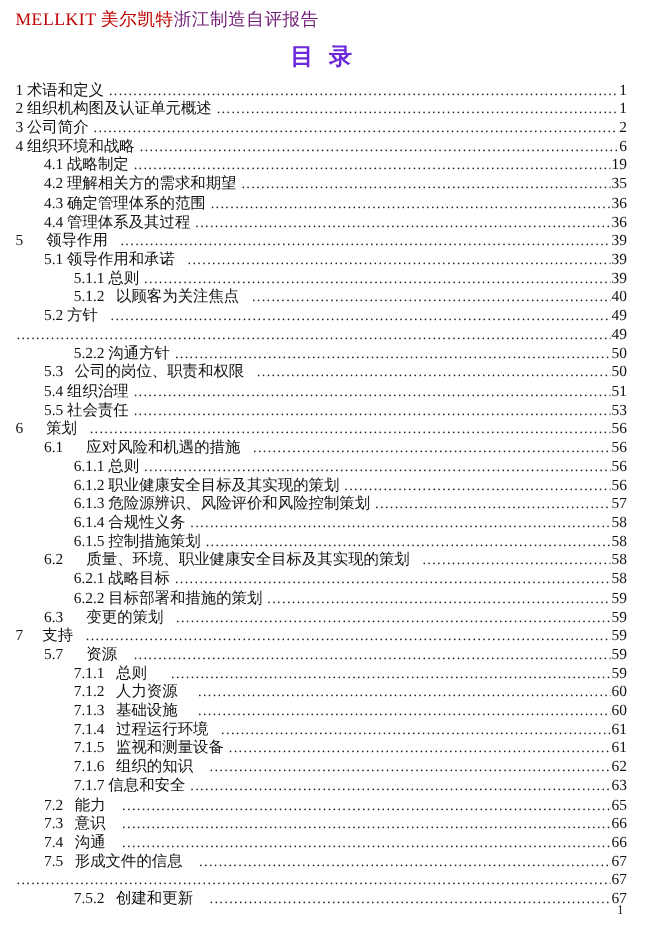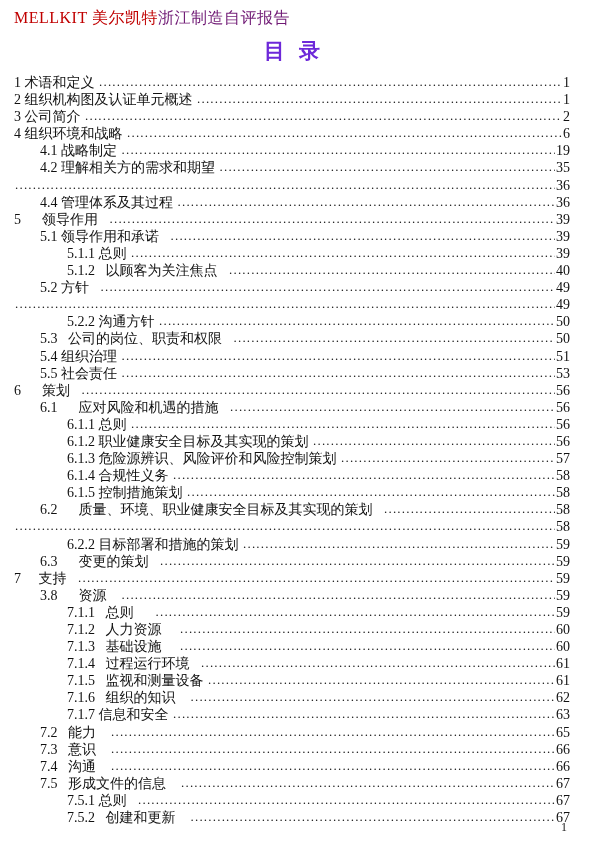--- a/index.html
+++ b/index.html
@@ -116,20 +116,21 @@
         <span class="lbl">4.1 战略制定 </span>
         <span class="dots"></span>
         <span class="pg">19</span>
       </div>
       <div class="toc-row lvl2">
         <span class="lbl">4.2 理解相关方的需求和期望 </span>
         <span class="dots"></span>
         <span class="pg">35</span>
       </div>
       <div class="toc-row lvl2">
+        <span class="lbl">4.3 确定管理体系的范围 </span>
         <span class="dots"></span>
         <span class="pg">36</span>
       </div>
       <div class="toc-row lvl2">
         <span class="lbl">4.4 管理体系及其过程 </span>
         <span class="dots"></span>
         <span class="pg">36</span>
       </div>
       <div class="toc-row lvl1">
         <span class="lbl">5      领导作用   </span>
@@ -214,40 +215,41 @@
         <span class="lbl">6.1.5 控制措施策划 </span>
         <span class="dots"></span>
         <span class="pg">58</span>
       </div>
       <div class="toc-row lvl2">
         <span class="lbl">6.2      质量、环境、职业健康安全目标及其实现的策划   </span>
         <span class="dots"></span>
         <span class="pg">58</span>
       </div>
       <div class="toc-row lvl3">
+        <span class="lbl">6.2.1 战略目标 </span>
         <span class="dots"></span>
         <span class="pg">58</span>
       </div>
       <div class="toc-row lvl3">
         <span class="lbl">6.2.2 目标部署和措施的策划 </span>
         <span class="dots"></span>
         <span class="pg">59</span>
       </div>
       <div class="toc-row lvl2">
         <span class="lbl">6.3      变更的策划   </span>
         <span class="dots"></span>
         <span class="pg">59</span>
       </div>
       <div class="toc-row lvl1">
         <span class="lbl">7     支持   </span>
         <span class="dots"></span>
         <span class="pg">59</span>
       </div>
       <div class="toc-row lvl2">
-        <span class="lbl">3.8      资源    </span>
+        <span class="lbl">5.7      资源    </span>
         <span class="dots"></span>
         <span class="pg">59</span>
       </div>
       <div class="toc-row lvl3">
         <span class="lbl">7.1.1   总则      </span>
         <span class="dots"></span>
         <span class="pg">59</span>
       </div>
       <div class="toc-row lvl3">
         <span class="lbl">7.1.2   人力资源     </span>
@@ -293,21 +295,20 @@
         <span class="lbl">7.4   沟通    </span>
         <span class="dots"></span>
         <span class="pg">66</span>
       </div>
       <div class="toc-row lvl2">
         <span class="lbl">7.5   形成文件的信息    </span>
         <span class="dots"></span>
         <span class="pg">67</span>
       </div>
       <div class="toc-row lvl3">
-        <span class="lbl">7.5.1 总则   </span>
         <span class="dots"></span>
         <span class="pg">67</span>
       </div>
       <div class="toc-row lvl3">
         <span class="lbl">7.5.2   创建和更新    </span>
         <span class="dots"></span>
         <span class="pg">67</span>
       </div>
     </div>
 

